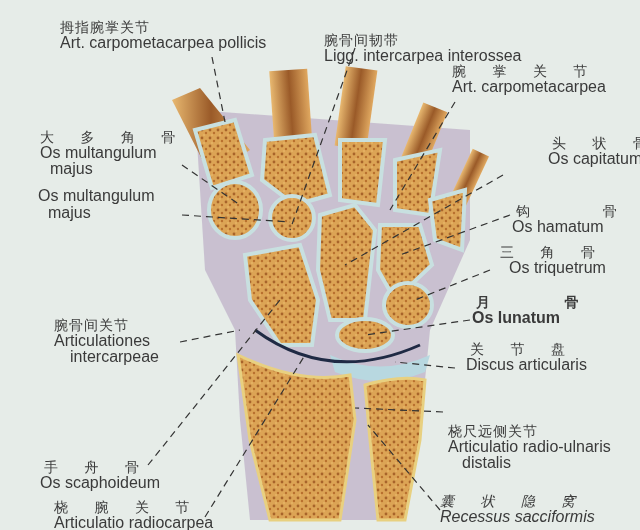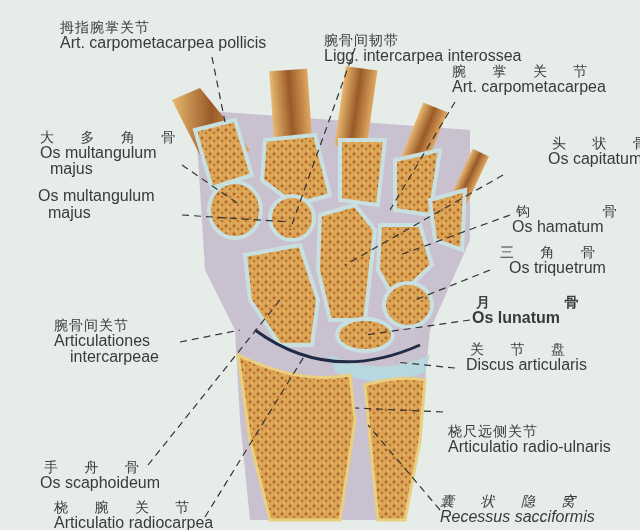--- a/index.html
+++ b/index.html
@@ -144,20 +144,21 @@
 </div>
 
 <div class="lbl" style="left:466px;top:342px;">
   <div class="zh spaced" style="padding-left:4px">关 节 盘</div>
   <div class="la">Discus articularis</div>
 </div>
 
 <div class="lbl" style="left:448px;top:392px;margin-top:32px;">
   <div class="zh">桡尺远侧关节</div>
   <div class="la">Articulatio radio-ulnaris</div>
+  <div class="la" style="padding-left:14px">distalis</div>
 </div>
 
 <div class="lbl" style="left:40px;top:460px;">
   <div class="zh spaced" style="padding-left:4px">手 舟 骨</div>
   <div class="la">Os scaphoideum</div>
 </div>
 
 <div class="lbl" style="left:54px;top:500px;">
   <div class="zh spaced">桡 腕 关 节</div>
   <div class="la">Articulatio radiocarpea</div>

